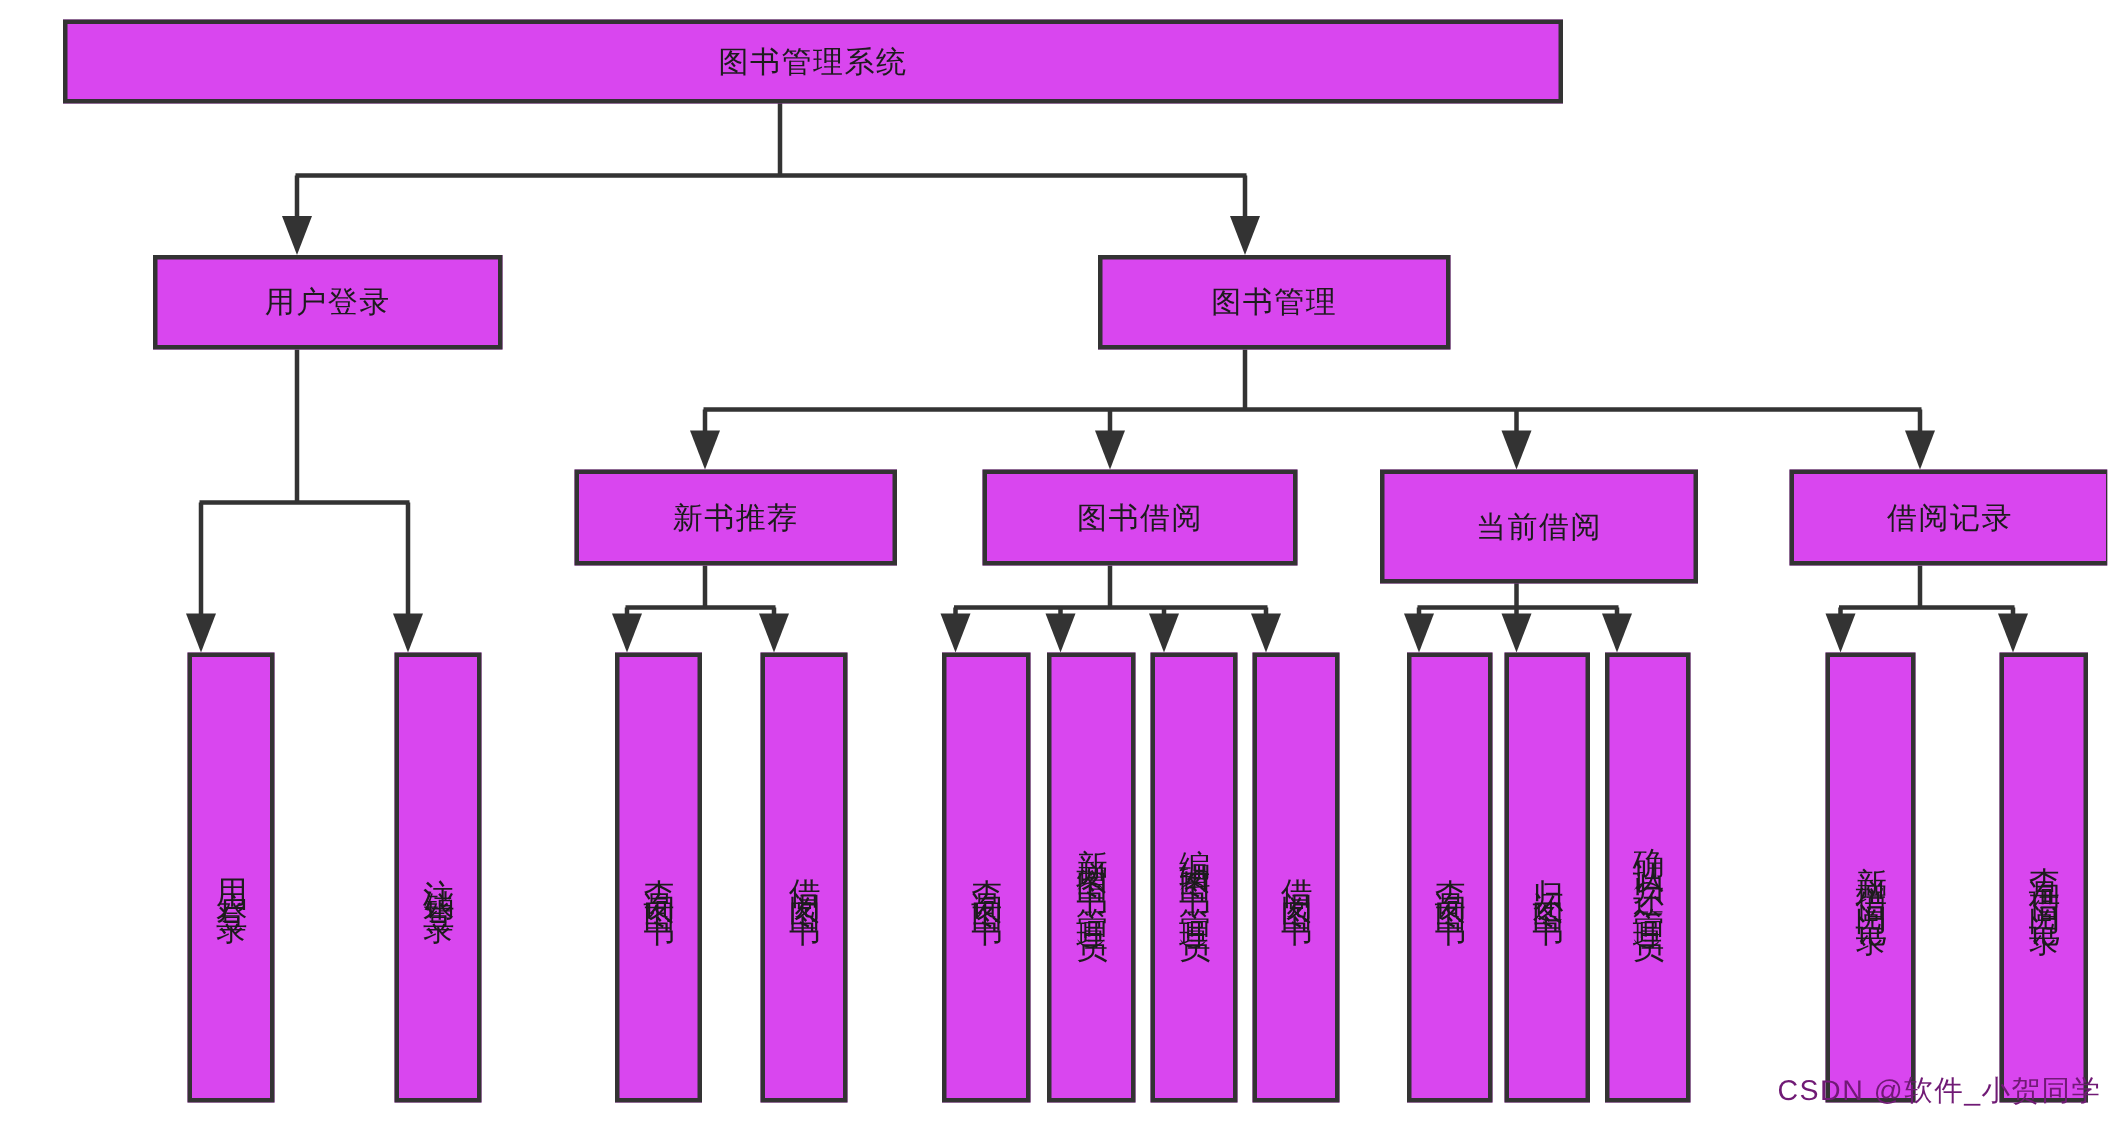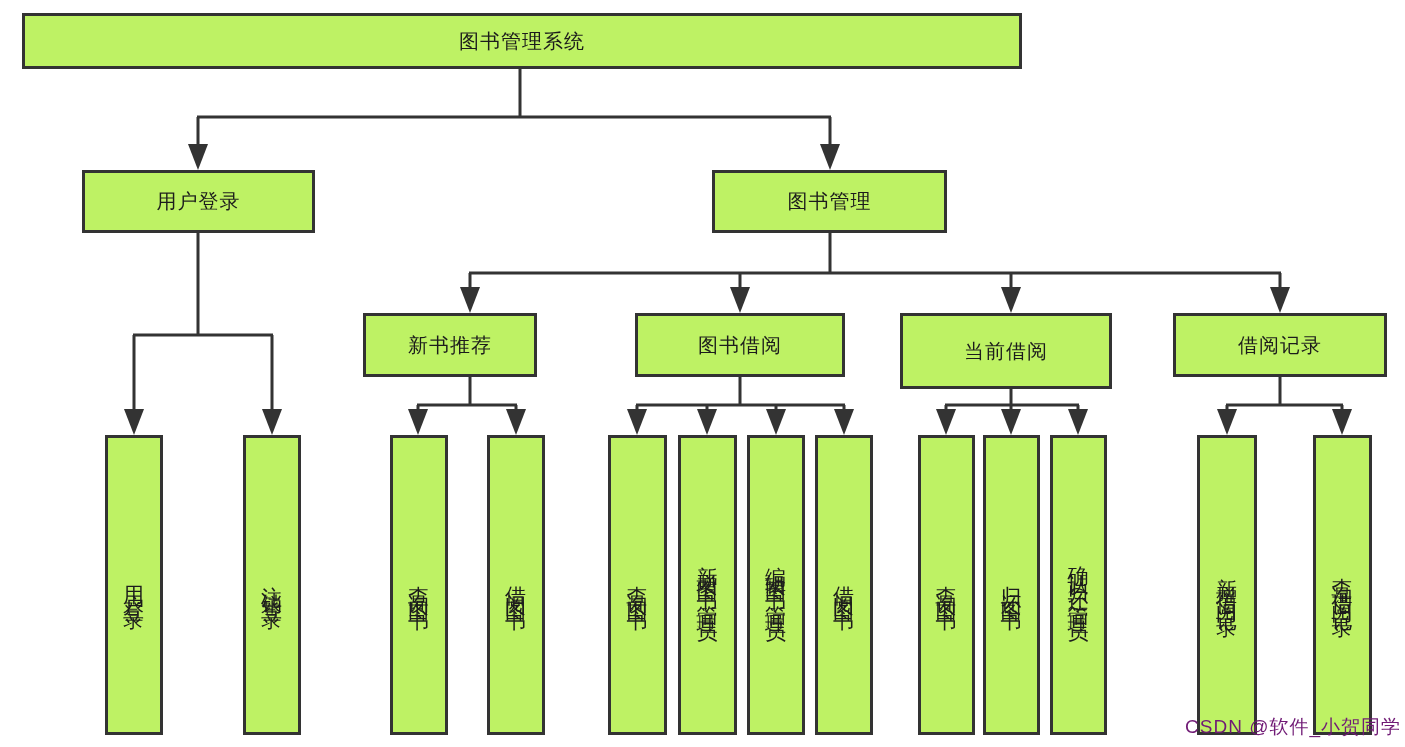--- a/index.html
+++ b/index.html
@@ -7,26 +7,27 @@
     position:relative;
     width:1405px; height:747px;
     background:#ffffff;
     font-family:"Liberation Sans", sans-serif;
     overflow:hidden;
   }
   #connectors { position:absolute; left:0; top:0; width:1405px; height:747px; pointer-events:none; }
   .box {
     position:absolute;
     box-sizing:border-box;
-    background:#bef264;
+    background:#d946ef;
     border:3px solid #333333;
     display:flex;
     align-items:center;
     justify-content:center;
     color:#1c1c1c;
+    margin-left:20px;
   }
   .h-label { font-size:20px; letter-spacing:1px; white-space:nowrap; }
   .v-label {
     writing-mode:vertical-rl;
     text-orientation:mixed;
     font-size:21px;
     letter-spacing:8px;
     line-height:1;
   }
   #watermark {
@@ -89,21 +90,21 @@
       <path d="M1217 409 h20 l-10 26 z"></path>
         <path d="M1332 409 h20 l-10 26 z"></path>
     </g>
   </svg>
 
   <div class="box h-label" style="left:22px; top:13px; width:1000px; height:56px;">图书管理系统</div>
 
   <div class="box h-label" style="left:82px; top:170px; width:233px; height:63px;">用户登录</div>
   <div class="box h-label" style="left:712px; top:170px; width:235px; height:63px;">图书管理</div>
 
-  <div class="box h-label" style="left:363px; top:313px; width:174px; height:64px;">新书推荐</div>
+  <div class="box h-label" style="left:363px; top:313px; width:215px; height:64px;">新书推荐</div>
   <div class="box h-label" style="left:635px; top:313px; width:210px; height:64px;text-align:right;">图书借阅</div>
   <div class="box h-label" style="left:900px; top:313px; width:212px; height:76px;">当前借阅</div>
   <div class="box h-label" style="left:1173px; top:313px; width:214px; height:64px;">借阅记录</div>
 
   <div class="box v-label" style="left:105px; top:435px; width:58px; height:300px;">用户登录</div>
   <div class="box v-label" style="left:243px; top:435px; width:58px; height:300px;">注销登录</div>
 
   <div class="box v-label" style="left:390px; top:435px; width:58px; height:300px;">查询图书</div>
   <div class="box v-label" style="left:487px; top:435px; width:58px; height:300px;">借阅图书</div>
 

